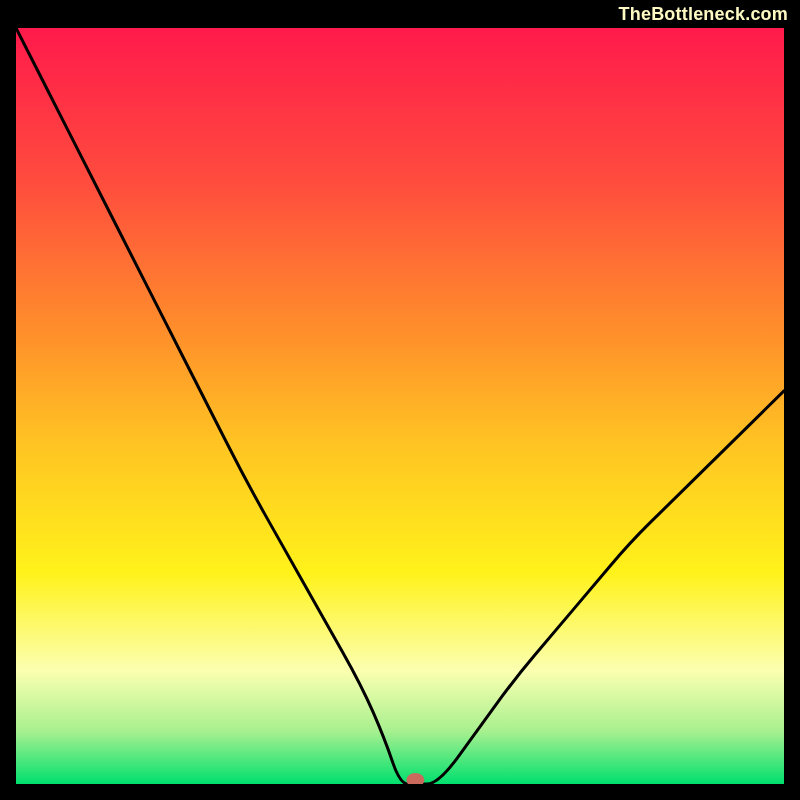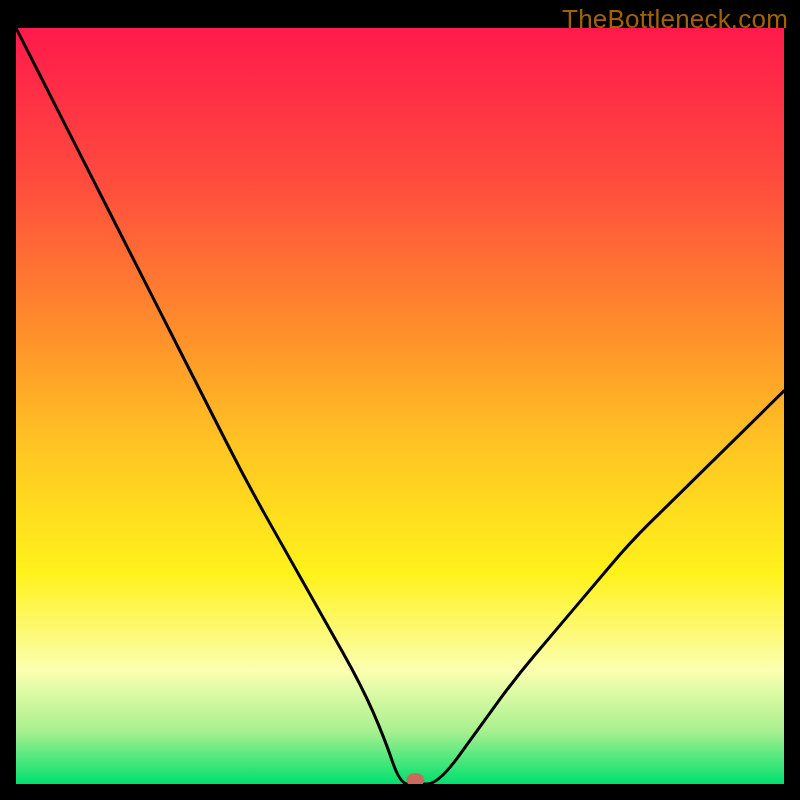--- a/index.html
+++ b/index.html
@@ -14,23 +14,23 @@
   .frame {
     position: relative;
     width: 800px;
     height: 800px;
     background: #000;
   }
   .watermark {
     position: absolute;
     top: 4px;
     right: 12px;
-    color: #a16207;
-    font-size: 26px;
-    font-weight: 400;
+    color: #fef9c3;
+    font-size: 18px;
+    font-weight: 700;
     letter-spacing: 0.2px;
     z-index: 10;
   }
   .plot-wrap {
     position: absolute;
     left: 16px;
     top: 28px;
     width: 768px;
     height: 756px;
   }

